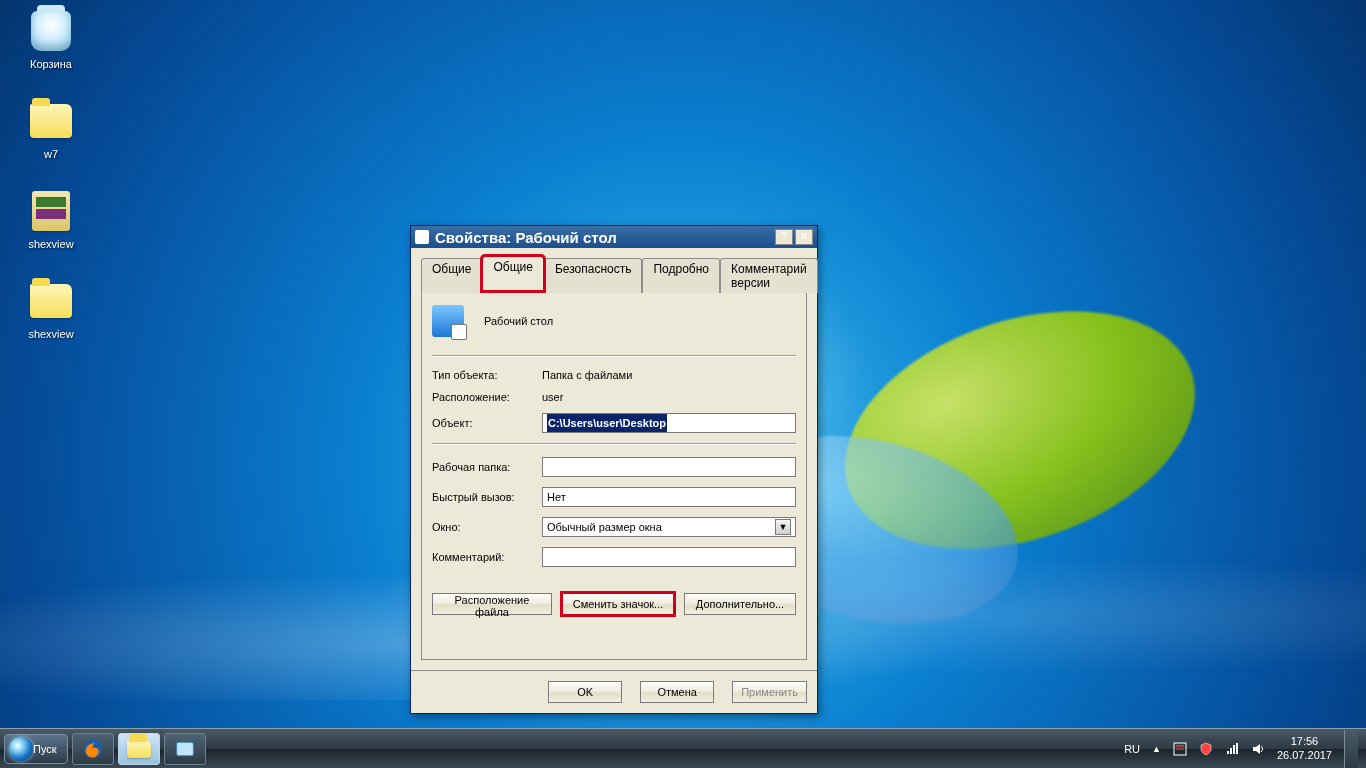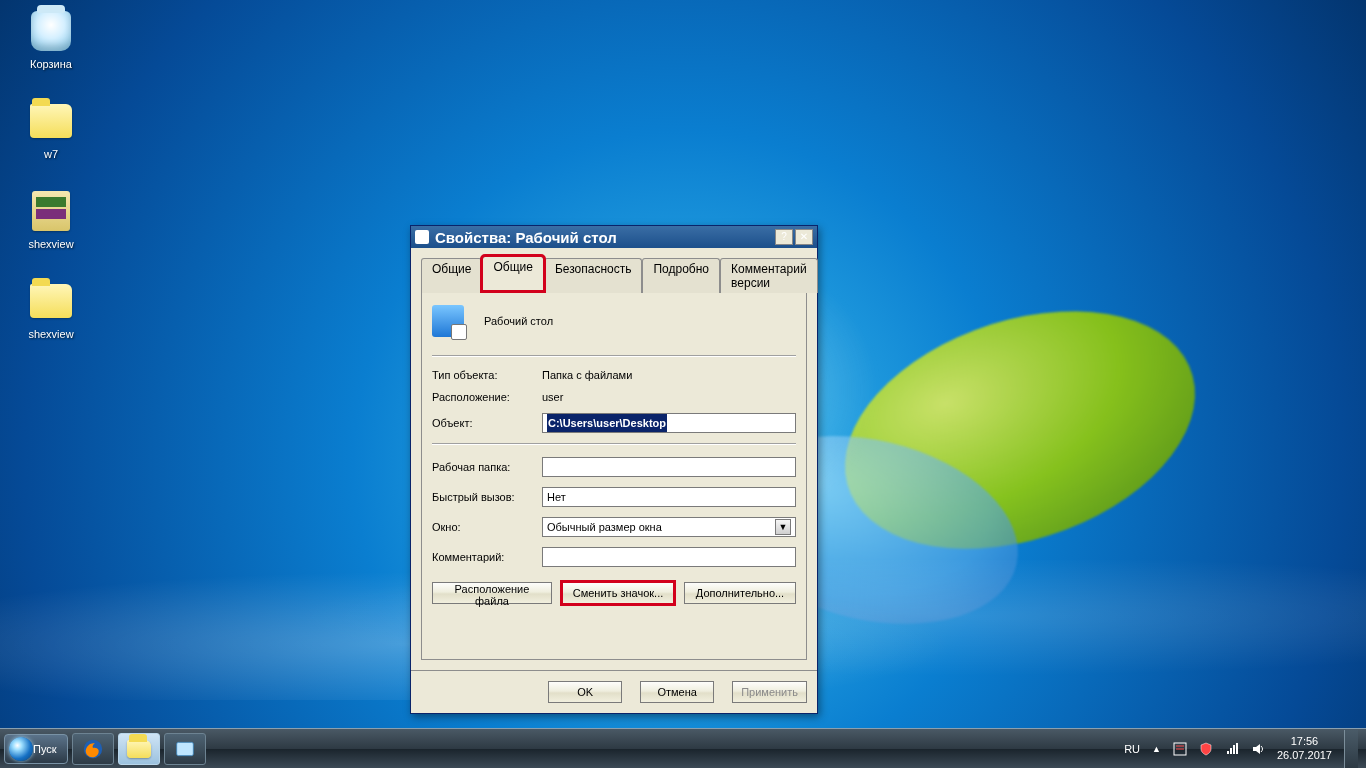--- a/index.html
+++ b/index.html
@@ -62,21 +62,21 @@
 .row .lab{ width:110px; font-size:11px;}
 .row .val{ font-size:11px;}
 .txt{ flex:1; height:20px; border:1px solid #7a7a7a; background:#fff; padding:0 4px; font-size:11px;}
 .txt.sel-bg{ background:#fff; position:relative;font-weight:bold;}
 .txt .selspan{ background:#0a246a; color:#fff; display:inline-block; height:18px; line-height:18px; padding:0 1px;}
 .combo{ flex:1; height:20px; border:1px solid #7a7a7a; background:#fff; padding:0 4px; display:flex; align-items:center; justify-content:space-between; font-size:11px;}
 .combo .cbtn{ width:16px; height:16px; border:1px solid #7a7a7a; background:linear-gradient(#f5f5f5,#cfcfcf); text-align:center; line-height:14px; font-size:9px;}
 .hr{ height:2px; border-top:1px solid #a0a0a0; border-bottom:1px solid #fff; margin:2px 0 12px;}
 .sc-ico{ width:32px; height:32px; background:linear-gradient(#7ac6ff,#1e77d6); border-radius:3px; position:relative; margin-right:20px;}
 .sc-ico::after{content:'';position:absolute;right:-3px;bottom:-3px;width:14px;height:14px;background:#fff;border:1px solid #777;border-radius:2px;}
-.btnrow{ display:flex; justify-content:space-between; gap:10px; margin-top:15px;}
+.btnrow{ display:flex; justify-content:space-between; gap:10px; margin-top:26px;}
 .wbtn{ min-width:112px; height:22px; border:1px solid #7a7a7a; background:linear-gradient(#fdfdfb,#efeede 45%,#e2dfc9 55%,#f1efde); font-size:11px; padding:0 8px;}
 .wbtn:disabled{ color:#8a8a8a;}
 .wbtn.sm{ min-width:74px;}
 .foot{ display:flex; justify-content:flex-end; gap:18px; padding:10px; border-top:1px solid #8d8d8d;}
 </style>
 </head>
 <body>
 
 <div class="desktop">
   <div class="bg-leaf"></div>

